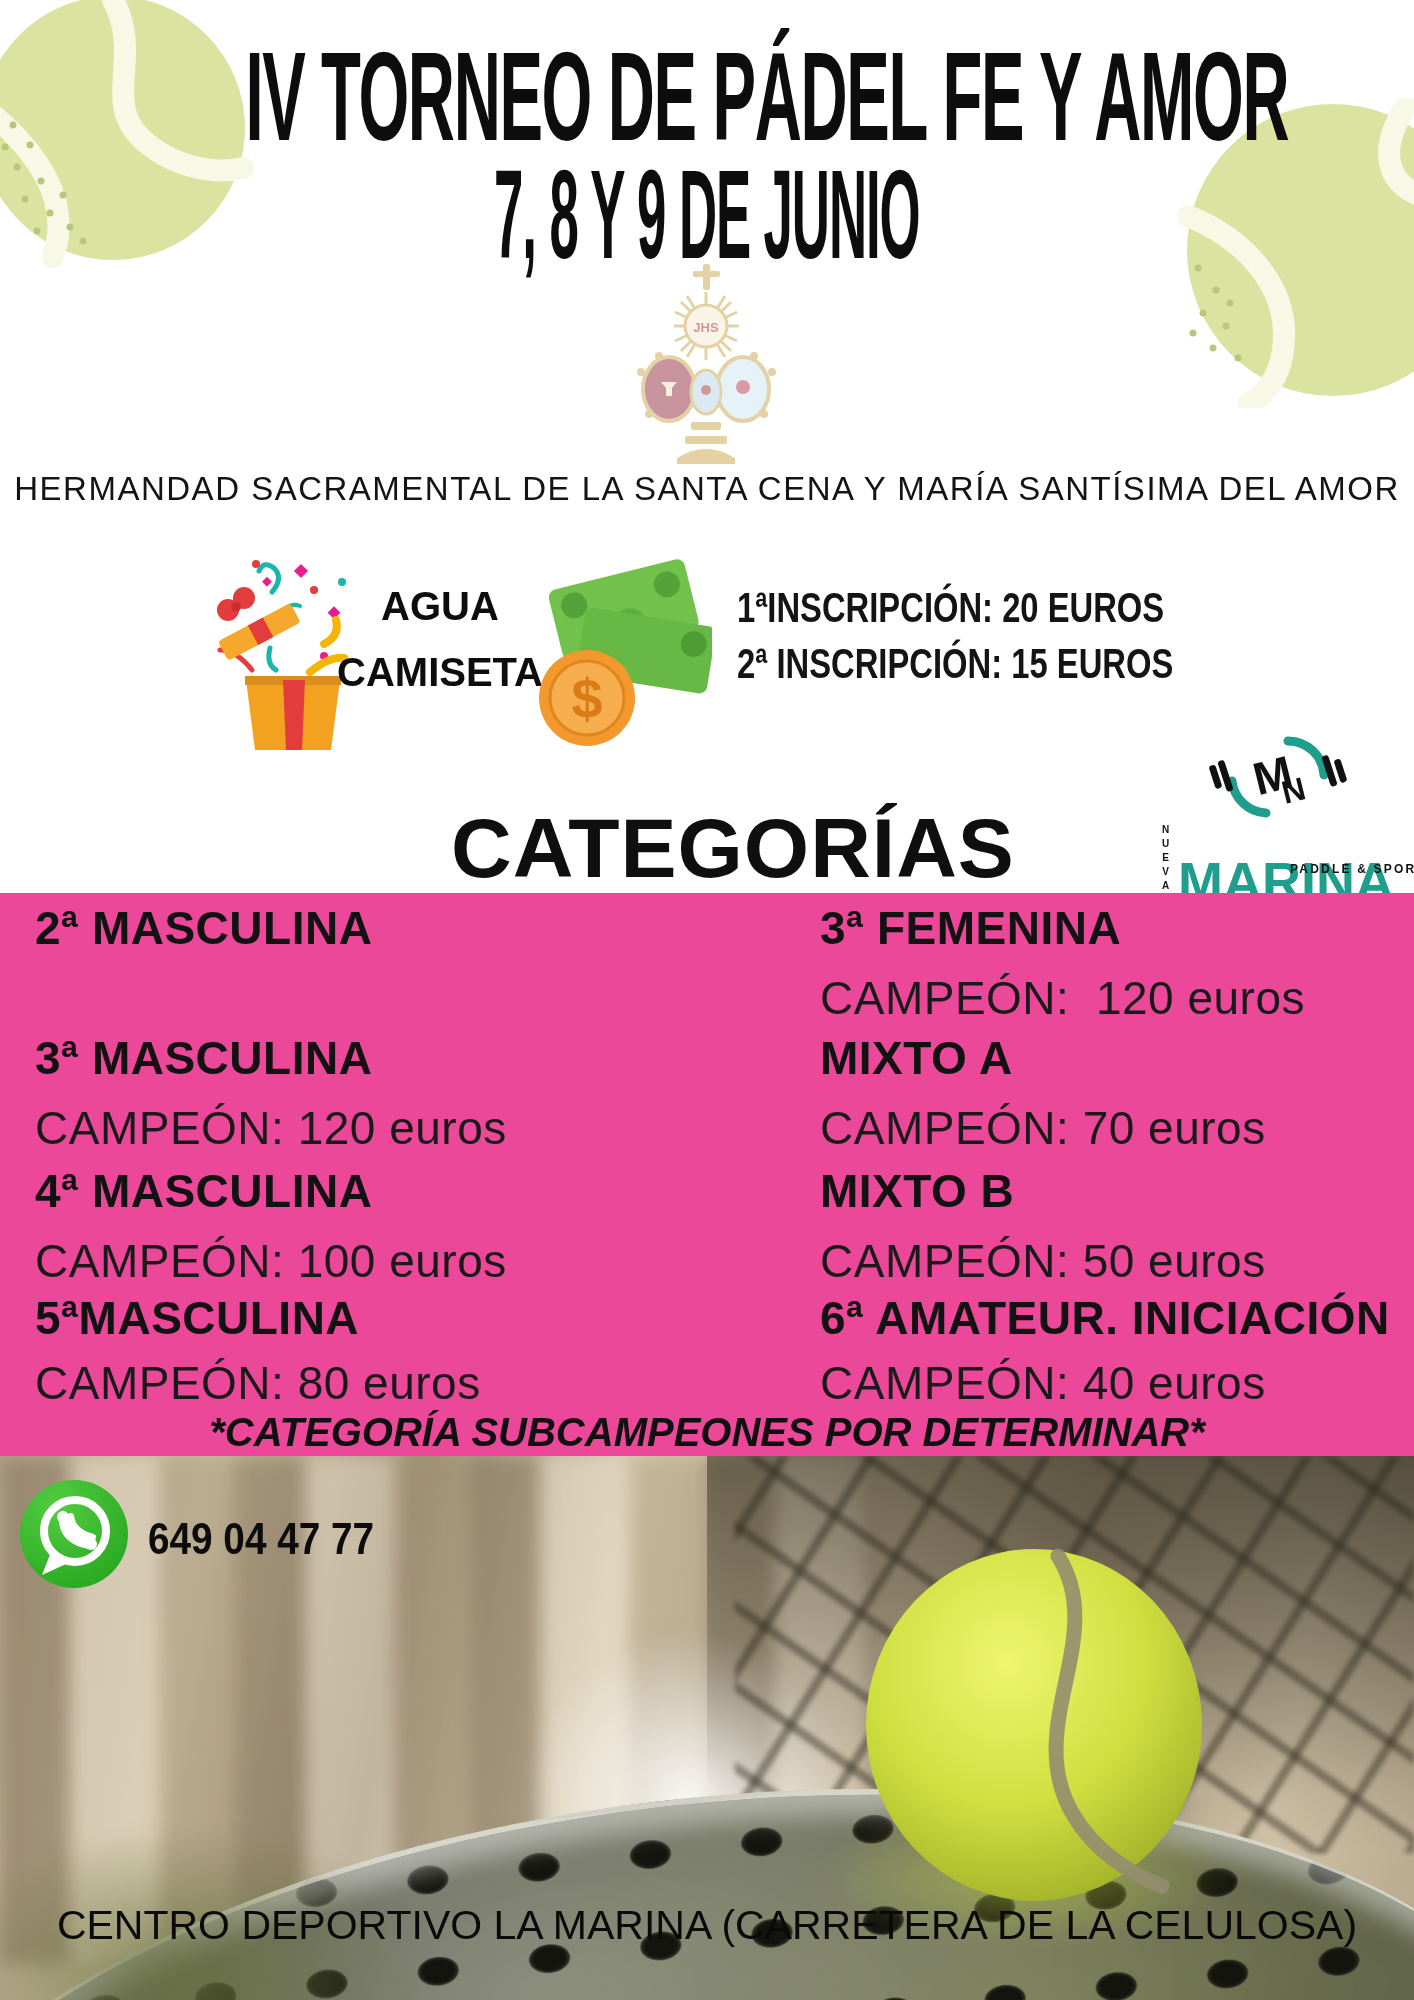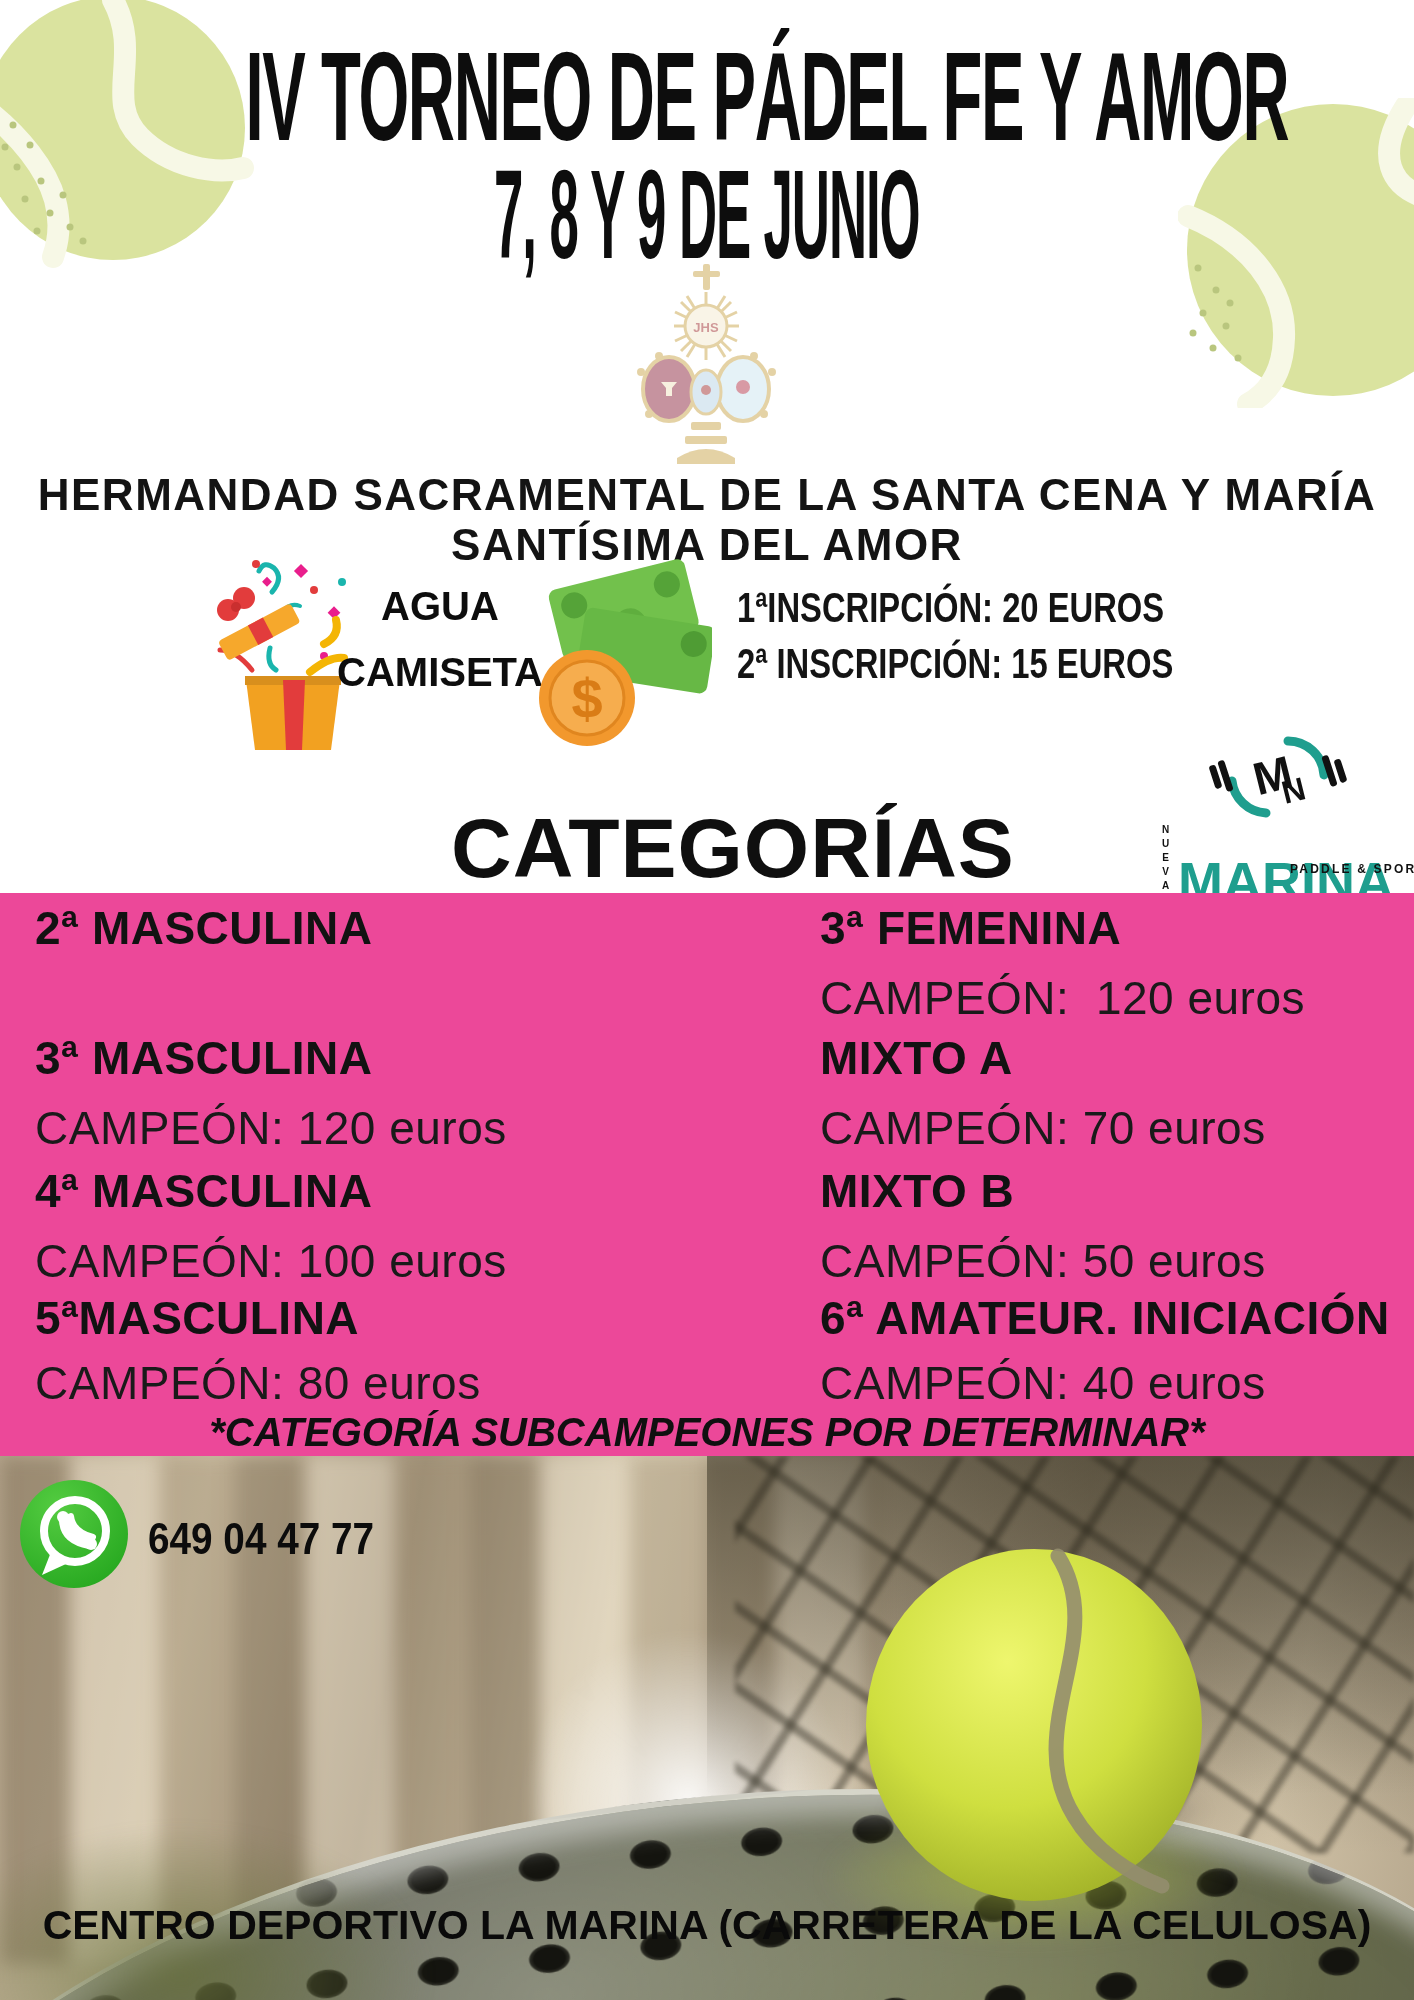--- a/index.html
+++ b/index.html
@@ -19,21 +19,21 @@
     transform-origin:center top;
   }
   .t1{top:24px;}
   .t1 .tl{transform:scale(0.68,1.32);}
   .t2{top:142px;}
   .t2 .tl{transform:scale(0.55,1.32);}
 
   
   .organizer{
     position:absolute;top:470px;left:0;width:100%;text-align:center;
-    font-size:44px;font-weight:700;letter-spacing:1.5px;color:#141414;
+    font-size:33px;font-weight:400;letter-spacing:1.5px;color:#141414;
   }
 
   
   .perk-list{
     position:absolute;left:322px;top:573px;width:236px;text-align:center;
     font-size:40px;font-weight:700;line-height:66px;color:#0d0d0d;
   }
   .inscriptions{position:absolute;left:737px;top:580px;}
   .inscriptions div{
     font-size:42px;font-weight:700;line-height:56px;white-space:nowrap;
@@ -135,21 +135,21 @@
   }
   .ball-svg{position:absolute;left:862px;top:92px;}
 
   .wa-icon{position:absolute;left:18px;top:22px;}
   .phone{
     position:absolute;left:148px;top:58px;font-size:44px;font-weight:700;color:#0c0c0c;
     white-space:nowrap;transform:scale(0.88,1);transform-origin:left center;
   }
   .venue{
     position:absolute;top:446px;left:0;width:100%;text-align:center;
-    font-size:41px;font-weight:700;letter-spacing:0px;color:#0a0a0a;white-space:nowrap;
+    font-size:41px;font-weight:400;letter-spacing:0px;color:#0a0a0a;white-space:nowrap;
   }
 </style>
 </head>
 <body>
 
 <div class="poster">
 
   <svg class="decor-ball" style="left:-25px;top:-15px;" width="300" height="295" viewBox="0 0 300 295">
     <circle cx="138" cy="143" r="132" fill="#dae39f"></circle>
     <path d="M138,15 C168,70 128,115 165,152 C195,182 240,190 268,183" fill="none" stroke="#f7f8e6" stroke-width="22" stroke-linecap="round"></path>

